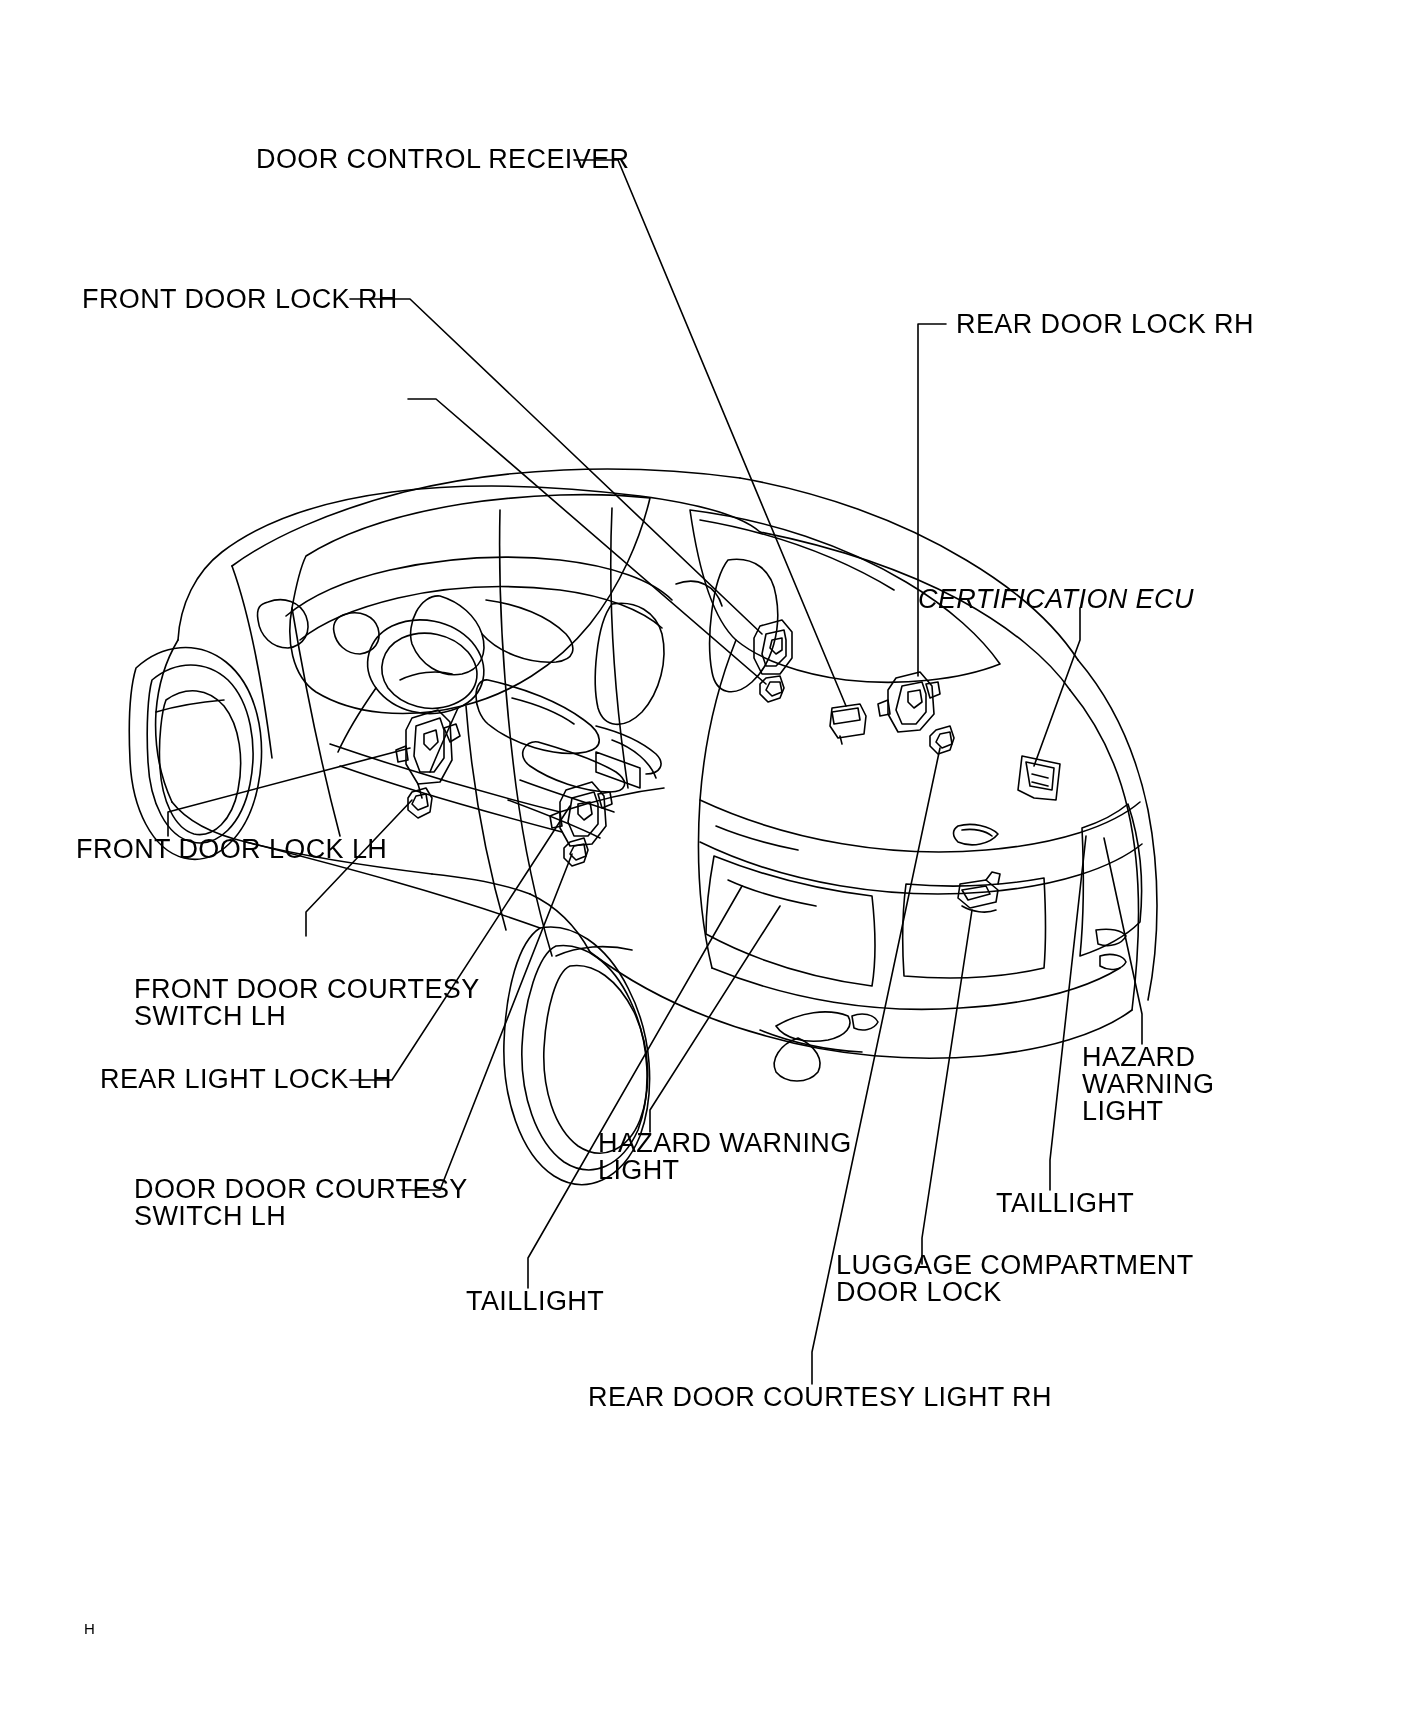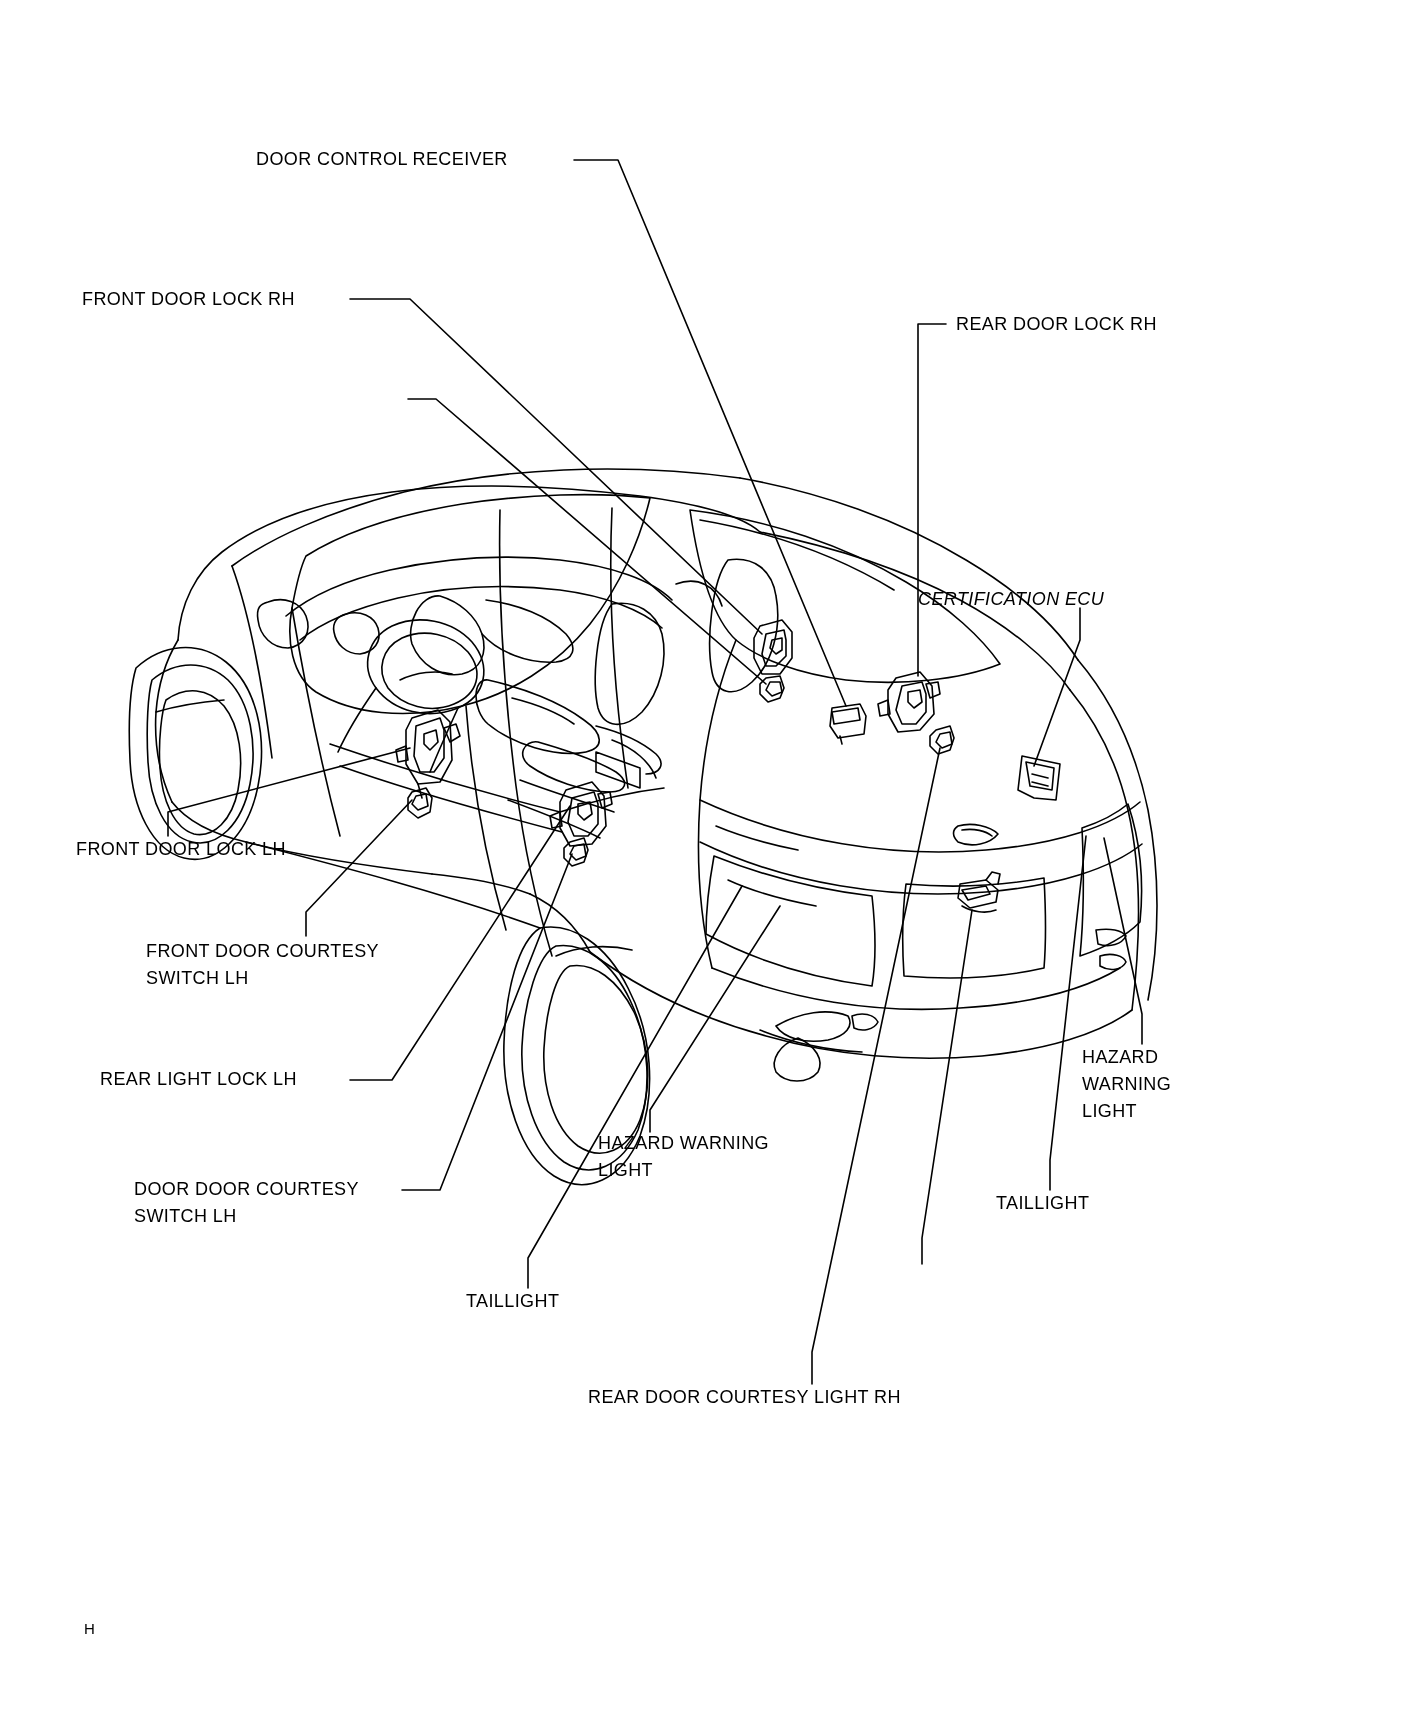--- a/index.html
+++ b/index.html
@@ -21,21 +21,21 @@
   }
   svg.layer {
     position: absolute;
     left: 0;
     top: 0;
     width: 1408px;
     height: 1734px;
   }
   .label {
     position: absolute;
-    font-size: 18px;
+    font-size: 27px;
     line-height: 27px;
     letter-spacing: 0.4px;
     white-space: pre-line;
     color: #000;
   }
   .pagemark {
     position: absolute;
     left: 84px;
     top: 1620px;
     font-size: 15px;
@@ -275,35 +275,37 @@
 
   <div class="label" style="left:82px; top:286px;">FRONT DOOR LOCK RH</div>
 
 
   <div class="label" style="left:956px; top:311px;">REAR DOOR LOCK RH</div>
 
   <div class="label" style="left:918px; top:586px;font-style:italic;">CERTIFICATION ECU</div>
 
   <div class="label" style="left:76px; top:836px;">FRONT DOOR LOCK LH</div>
 
-  <div class="label" style="left:134px; top:938px;margin-left:12px;">FRONT DOOR COURTESY
+  <div class="label" style="left:134px; top:976px;">FRONT DOOR COURTESY
 SWITCH LH</div>
 
   <div class="label" style="left:100px; top:1066px;">REAR LIGHT LOCK LH</div>
 
   <div class="label" style="left:134px; top:1176px;">DOOR DOOR COURTESY
 SWITCH LH</div>
 
   <div class="label" style="left:466px; top:1288px;">TAILLIGHT</div>
 
   <div class="label" style="left:598px; top:1130px;">HAZARD WARNING
 LIGHT</div>
 
   <div class="label" style="left:588px; top:1384px;">REAR DOOR COURTESY LIGHT RH</div>
 
+  <div class="label" style="left:836px; top:1252px;">LUGGAGE COMPARTMENT
+DOOR LOCK</div>
 
   <div class="label" style="left:996px; top:1190px;">TAILLIGHT</div>
 
   <div class="label" style="left:1082px; top:1044px;">HAZARD
 WARNING
 LIGHT</div>
 
   <div class="pagemark">H</div>
 </div>
 

